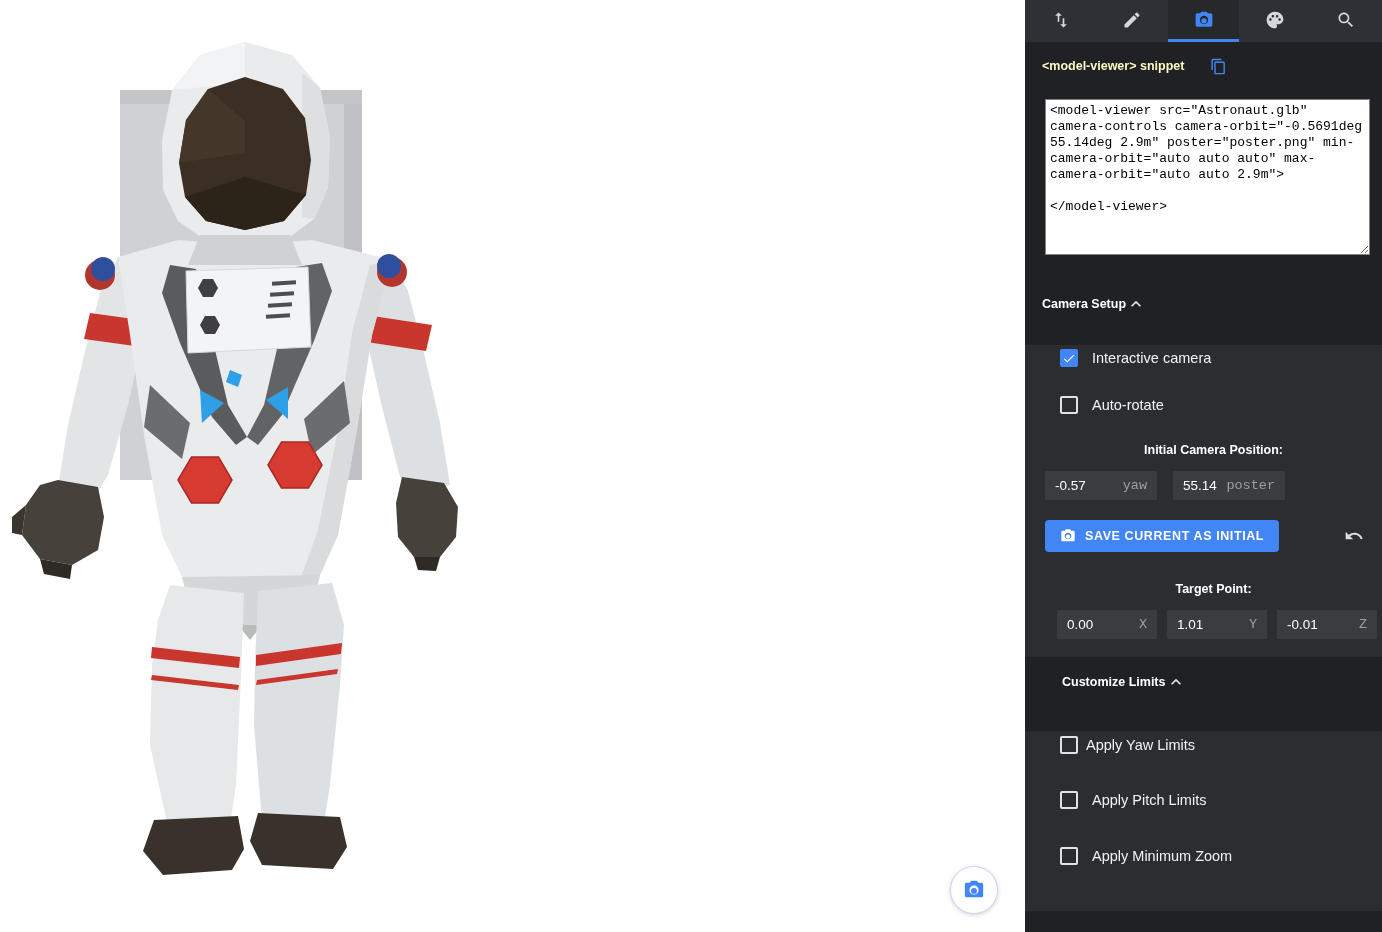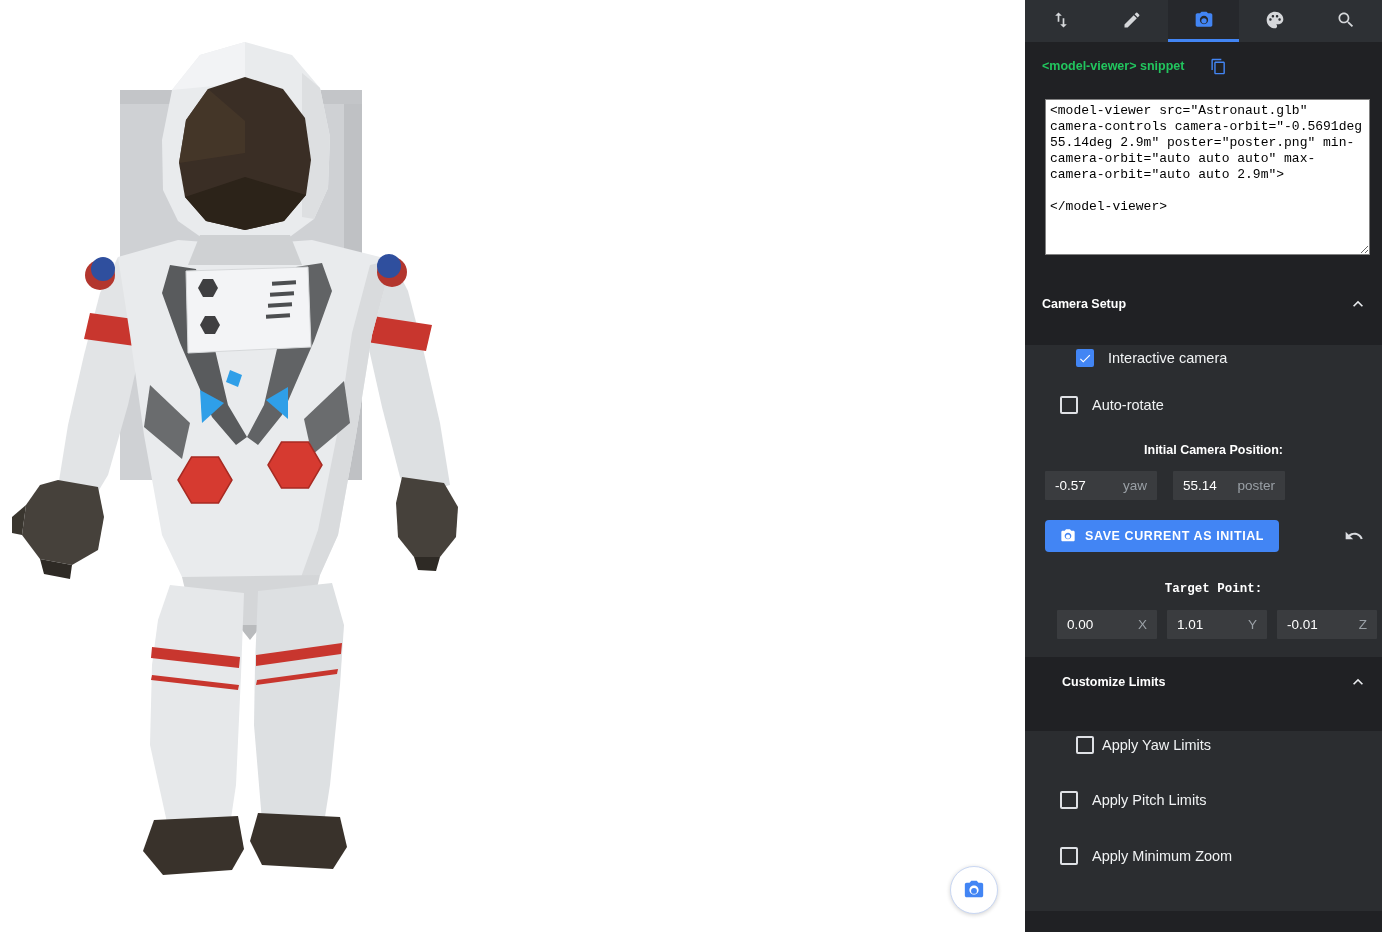--- a/index.html
+++ b/index.html
@@ -20,62 +20,62 @@
     background:#202124; color:#e8eaed; overflow:hidden; }
 
   .toolbar { display:flex; height:42px; background:#2d3034; }
   .tab { flex:1 1 0; display:flex; align-items:center; justify-content:center; cursor:pointer;
     border-bottom:3px solid transparent; }
   .tab svg { width:20px; height:20px; fill:#d5d7da; }
   .tab.active { background:#26282c; border-bottom-color:#4285f4; }
   .tab.active svg { fill:#4285f4; }
 
   .snippet-header { display:flex; align-items:center; gap:26px; margin:13px 17px 0 17px; height:22px; }
-  .snippet-title { font-size:12.5px; font-weight:bold; color:#22c55e; }
+  .snippet-title { font-size:12.5px; font-weight:bold; color:#fef9c3; }
   .copy-btn { cursor:pointer; display:flex; }
   .copy-btn svg { width:17px; height:17px; fill:#4285f4; }
 
   .code { display:block; margin:22px 13px 0 20px; width:325px; height:156px;
     background:#fff; color:#000; border:1px solid #818181;
     font-family:"Liberation Mono", monospace; font-size:13px; line-height:16px;
     padding:3px 4px; resize:both; white-space:pre-wrap; word-wrap:break-word; }
 
-  .section-header { display:flex; align-items:center; justify-content:space-between;
+  .section-header { display:flex; align-items:center; justify-content:flex-start;
     height:30px; padding:0 14px 0 17px; cursor:pointer; }
   .section-header.first { margin-top:34px; }
   .section-header.second { margin-top:10px;margin-left:20px; }
   .section-title { font-size:12.5px; font-weight:bold; color:#fff; }
   .section-header svg { width:20px; height:20px; fill:#e8eaed; }
 
   .section-content { background:#2b2d30; padding-bottom:18px; }
   .section-content.limits { padding-bottom:42px; }
 
   .check-row { display:flex; align-items:center; gap:14px; padding-left:35px; height:24px;
     margin-top:24px; cursor:pointer; }
-  .check-row.firstrow { margin-top:26px; padding-top:2px;margin-left:16px; }
+  .check-row.firstrow { margin-top:26px; padding-top:2px; }
   .limits .check-row { margin-top:30px; height:26px; }
   .limits .check-row.firstrow { margin-top:34px;gap:8px; }
   .checkbox { width:18px; height:18px; border:2px solid #dfe1e5; border-radius:2px;
     display:flex; align-items:center; justify-content:center; flex:0 0 auto; }
   .checkbox .check { display:none; width:15px; height:15px; fill:#fff; }
   .checkbox.checked { background:#4285f4; border-color:#4285f4; }
   .checkbox.checked .check { display:block; }
   .check-label { font-size:14.5px; color:#f1f3f4; }
 
   .mini-label { font-size:12.5px; font-weight:bold; color:#fff; margin:26px 0 0 20px; height:16px;text-align:center; }
-  .mini-label.target { margin-top:30px;font-family:Liberation Mono, monospace; }
+  .mini-label.target { margin-top:30px; }
 
   .fields { display:flex; gap:16px; margin:12px 0 0 20px; }
   .fields.target { gap:10px;margin-left:32px; }
   .field { background:#3a3c3f; border-radius:1px; height:29px; width:112px;
     display:flex; align-items:center; padding:0 10px; }
   .fields.target .field { width:100px; }
   .field input { flex:1 1 auto; min-width:0; background:transparent; border:none; outline:none;
     color:#fff; font-size:13.5px; font-family:"Liberation Sans", sans-serif; }
-  .suffix { color:#9aa0a6; font-size:13.5px; margin-left:6px; }
+  .suffix { color:#9aa0a6; font-size:13.5px; margin-left:6px;font-family:Liberation Mono, monospace; }
 
   .btn-row { display:flex; align-items:center; margin:20px 18px 15px 20px; }
   .save-btn { display:flex; align-items:center; gap:9px; height:32px; padding:0 15px;
     background:#4285f4; color:#fff; border:none; border-radius:4px; cursor:pointer;
     font-family:"Liberation Sans", sans-serif; font-size:12.5px; font-weight:bold; letter-spacing:.6px; }
   .save-btn svg { width:16px; height:16px; fill:#fff; }
   .undo-btn { margin-left:auto; cursor:pointer; display:flex; }
   .undo-btn svg { width:20px; height:20px; fill:#dadce0; }
 </style>
 </head>

